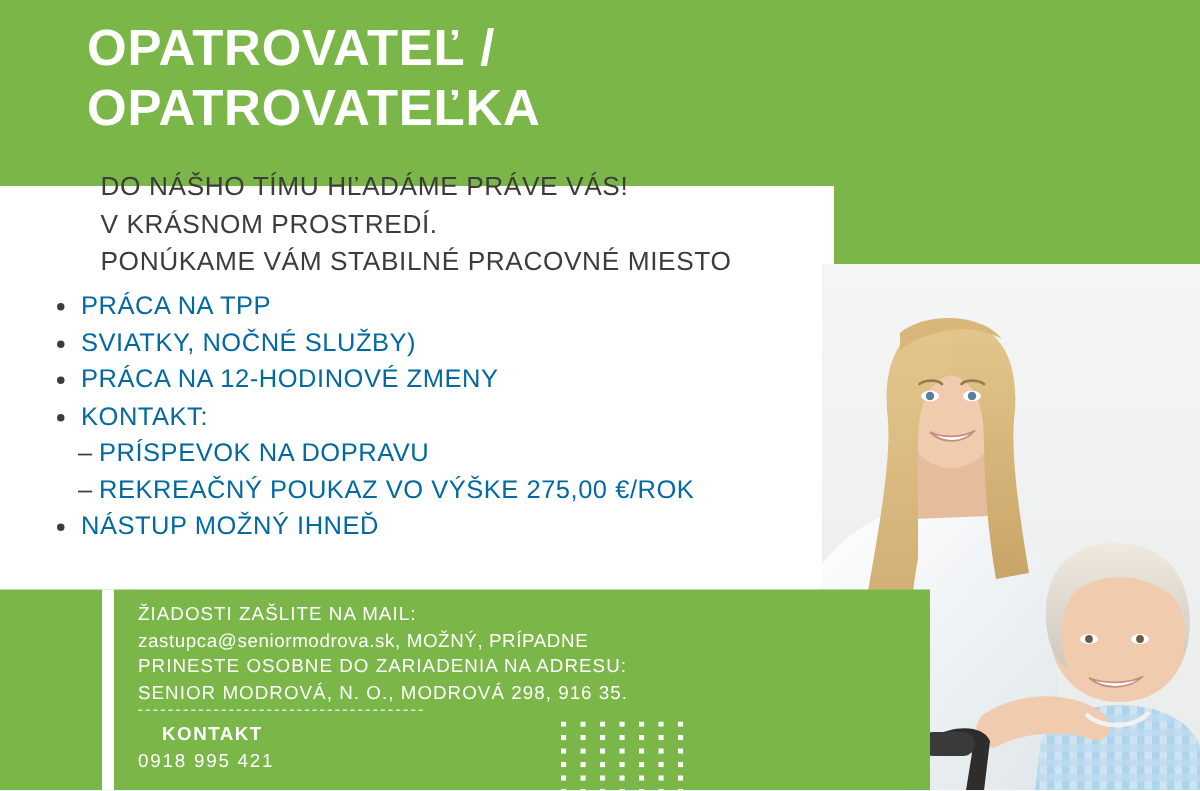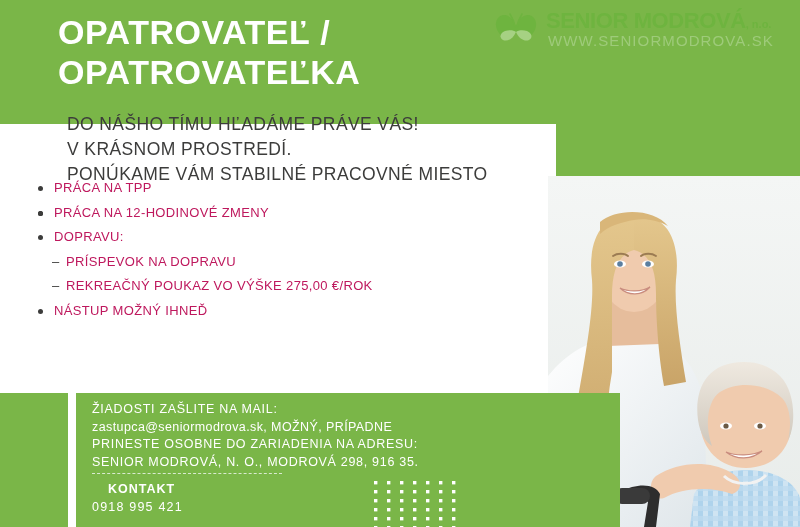--- a/index.html
+++ b/index.html
@@ -40,22 +40,22 @@
   }
 
   
   .intro{
     position:absolute;left:30px;top:112px;width:520px;
     color:#3c3c3b;font-size:17.5px;line-height:25px;letter-spacing:0.4px;margin-left:37px;
   }
   .intro div{white-space:nowrap;}
 
   .bullets{
-    position:absolute;left:30px;top:176px;width:540px;
-    color:#be185d;font-size:13px;line-height:24.5px;letter-spacing:0.35px;
+    position:absolute;left:30px;top:192px;width:540px;
+    color:#0369a1;font-size:17px;line-height:24.5px;letter-spacing:0.35px;
   }
   .bul{position:relative;padding-left:24px;}
   .bul::before{
     content:"";position:absolute;left:8px;top:10px;width:5px;height:5px;
     border-radius:50%;background:#3c3c3b;
   }
   .bul .cont{display:block;}
   .sub{padding-left:36px;position:relative;}
   .sub::before{
     content:"\2013";position:absolute;left:22px;top:0;color:#3c3c3b;
@@ -102,52 +102,39 @@
 
   <div class="hdr-block-a"></div>
   <div class="hdr-block-b"></div>
   <div class="hdr-block-c"></div>
 
   <div class="title">
     <span class="l1">OPATROVATEĽ /</span>
     <span class="l2">OPATROVATEĽKA</span>
   </div>
 
-  <div class="logo">
-    <span class="logo-butterfly">
-      <svg viewBox="0 0 48 44" width="48" height="44" aria-hidden="true">
-        <path d="M24 16 C20 5, 12 3, 7 7 C2 11, 3 21, 10 26 C15 29.5, 21 28, 24 22 Z" fill="#6eb43f"></path>
-        <path d="M24 16 C28 5, 36 3, 41 7 C46 11, 45 21, 38 26 C33 29.5, 27 28, 24 22 Z" fill="#6eb43f"></path>
-        <path d="M24 22 C21 29, 15 32, 11 30 C7 28, 8 23, 13 21 C17 19.5, 22 20, 24 22 Z" fill="#a6d183"></path>
-        <path d="M24 22 C27 29, 33 32, 37 30 C41 28, 40 23, 35 21 C31 19.5, 26 20, 24 22 Z" fill="#a6d183"></path>
-        <path d="M23 17 C22 11, 20 7, 18 4" stroke="#6eb43f" stroke-width="1.6" fill="none" stroke-linecap="round"></path>
-        <path d="M25 17 C26 11, 28 7, 30 4" stroke="#6eb43f" stroke-width="1.6" fill="none" stroke-linecap="round"></path>
-      </svg>
-    </span>
-    <span class="logo-name"><span>SENIOR MODROVÁ</span><span class="logo-no">, n.o.</span></span>
-    <span class="logo-url">WWW.SENIORMODROVA.SK</span>
-  </div>
 
   <div class="intro">
     <div>DO NÁŠHO TÍMU HĽADÁME PRÁVE VÁS!</div>
     <div>V KRÁSNOM PROSTREDÍ.</div>
     <div>PONÚKAME VÁM STABILNÉ PRACOVNÉ MIESTO</div>
   </div>
 
   <div class="bullets">
     <div class="bul">
       <span>PRÁCA NA TPP</span>
     </div>
     <div class="bul">
+      <span class="cont">SVIATKY, NOČNÉ SLUŽBY)</span>
     </div>
     <div class="bul">
       <span>PRÁCA NA 12-HODINOVÉ ZMENY</span>
     </div>
     <div class="bul">
-      <span>DOPRAVU:</span>
+      <span>KONTAKT:</span>
     </div>
     <div class="sub">
       <span>PRÍSPEVOK NA DOPRAVU</span>
     </div>
     <div class="sub">
       <span>REKREAČNÝ POUKAZ VO VÝŠKE 275,00 €/ROK</span>
     </div>
     <div class="bul">
       <span>NÁSTUP MOŽNÝ IHNEĎ</span>
     </div>

